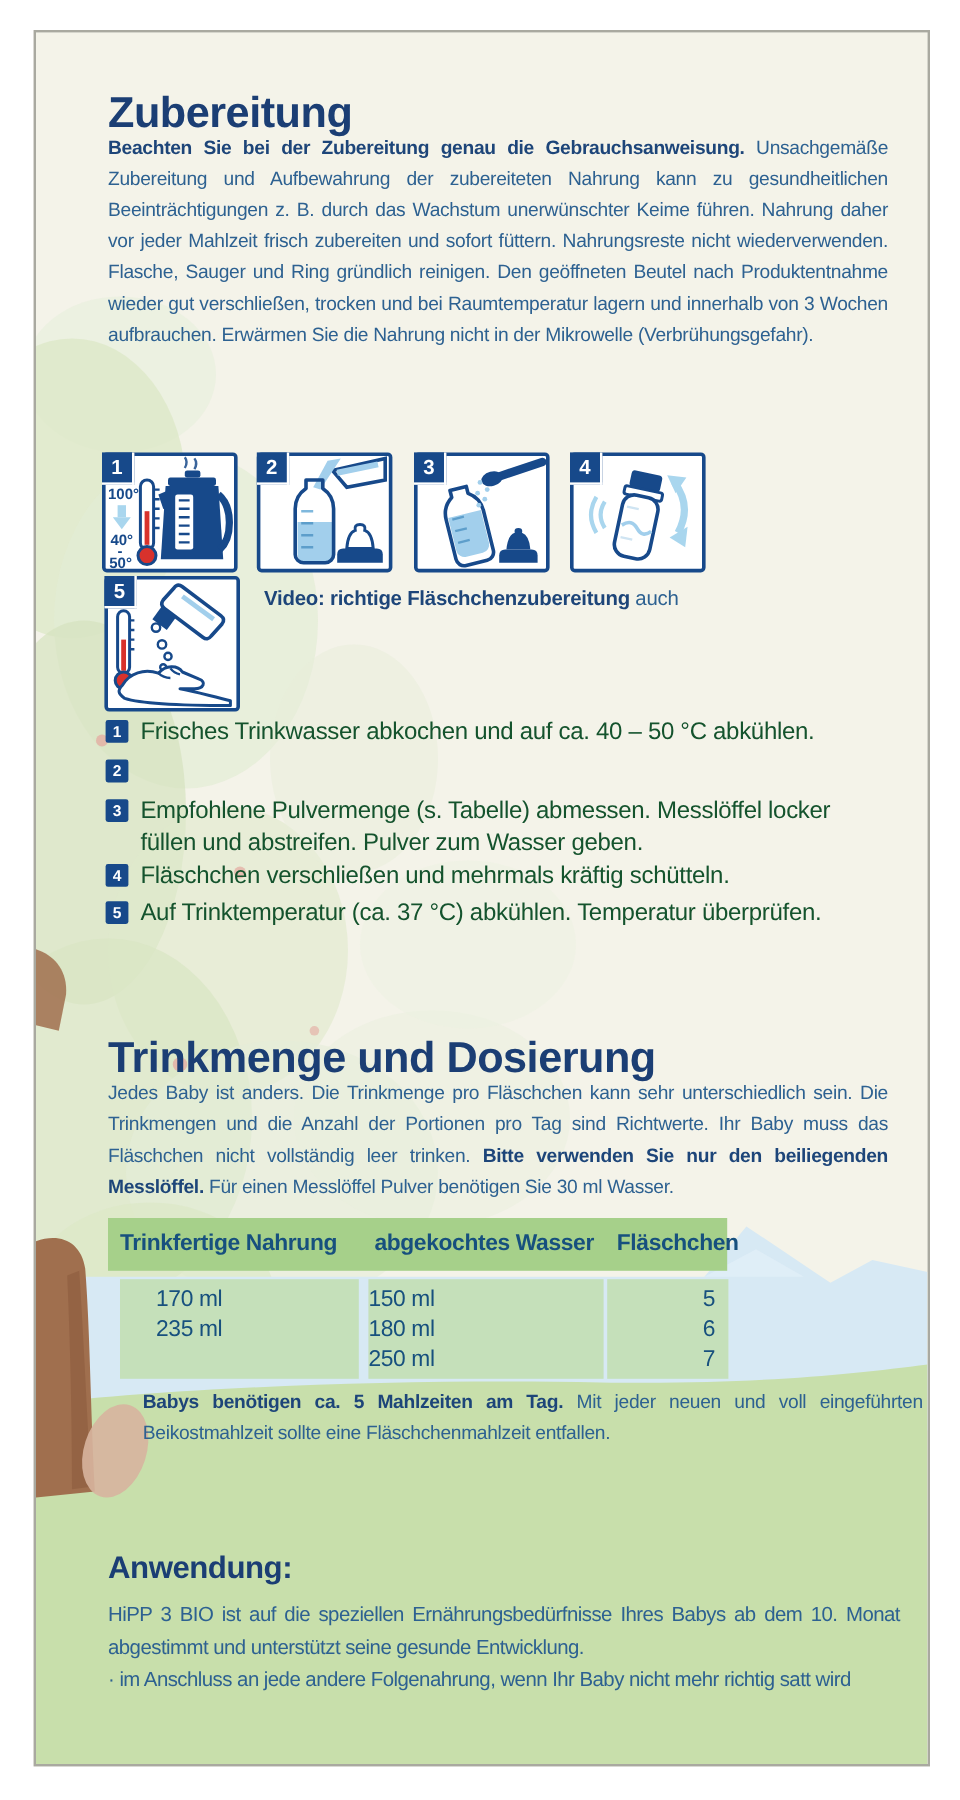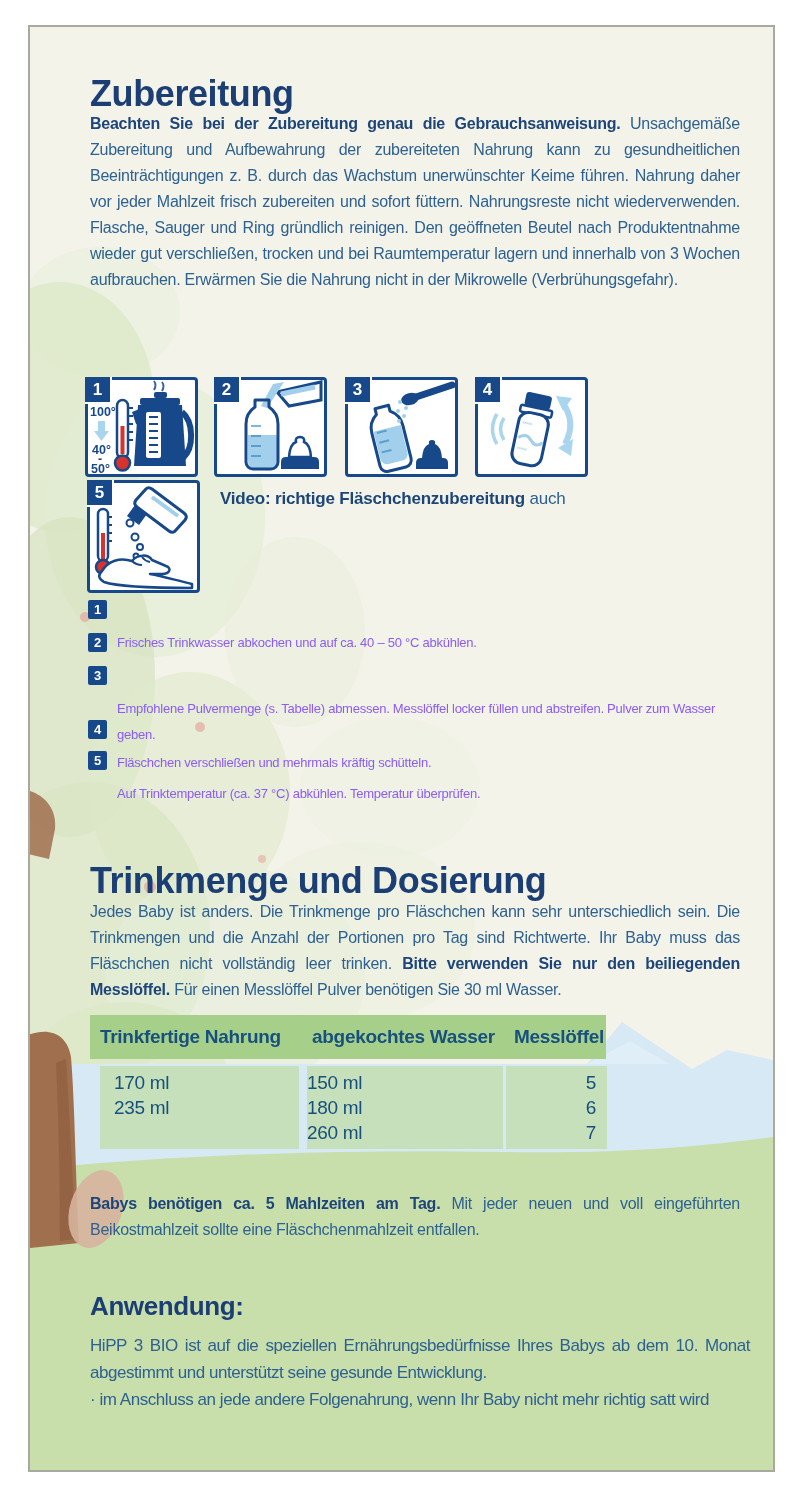--- a/index.html
+++ b/index.html
@@ -38,37 +38,37 @@
     position:absolute;left:190px;top:458px;width:430px;
     font-size:17px;line-height:27px;letter-spacing:-0.2px;color:#2d6191;
   }
   .step{
     position:absolute;left:58px;width:648px;display:flex;gap:10px;align-items:flex-start;
   }
   .step-badge{
     flex:none;width:19px;height:19px;margin-top:3px;background:#17498a;border-radius:2px;
     color:#fff;font-size:13px;font-weight:bold;display:flex;align-items:center;justify-content:center;
   }
-  .step-text{font-size:13px;line-height:26px;letter-spacing:-0.25px;color:#8b5cf6;margin-top:33px;}
+  .step-text{font-size:20px;line-height:26px;letter-spacing:-0.25px;color:#14532d;}
   
   .tbl-header{
     position:absolute;left:60px;top:988px;width:516px;height:44px;background:#a6d08a;
   }
   .tbl-header span{
     position:absolute;top:0;height:58px;line-height:44px;
     font-size:19px;font-weight:bold;color:#17507e;letter-spacing:-0.3px;white-space:nowrap;
   }
   .tbl-body{position:absolute;left:70px;top:1039px;width:507px;height:83px;}
   .tbl-col{
     position:absolute;top:0;height:83px;background:#c5e0ba;box-sizing:border-box;padding-top:4px;
   }
   .tbl-col div{
     font-size:19px;line-height:25px;color:#17507e;letter-spacing:-0.3px;white-space:nowrap;
   }
-  .col-left div{text-align:left;padding-left:14px;}
+  .col-left div{text-align:left;padding-left:30px;}
   .col-right div{text-align:left;padding-right:14px;}
   .col-spoon div{text-align:right;padding-right:11px;}
   .h2-anw{font-size:26px;text-align:right;}
   .anw{
     position:absolute;left:60px;top:1305px;width:660px;
     font-size:17px;line-height:27px;letter-spacing:-0.45px;color:#2d6191;
   }
   .anw .just{text-align:justify;}
 </style>
 </head>
@@ -265,40 +265,40 @@
     <div class="step-badge">5</div>
     <div class="step-text">Auf Trinktemperatur (ca. 37 °C) abkühlen. Temperatur überprüfen.</div>
   </div>
 
   <div class="h1" style="top:833px;">Trinkmenge und Dosierung</div>
   <div class="para" style="top:872px;"><span>Jedes Baby ist anders. Die Trinkmenge pro Fläschchen kann sehr unterschiedlich sein. Die Trinkmengen und die Anzahl der Portionen pro Tag sind Richtwerte. Ihr Baby muss das Fläschchen nicht vollständig leer trinken. </span><b>Bitte verwenden Sie nur den beiliegenden Messlöffel.</b><span> Für einen Messlöffel Pulver benötigen Sie 30 ml Wasser.</span></div>
 
   <div class="tbl-header">
     <span style="left:10px;">Trinkfertige Nahrung</span>
     <span style="left:222px;">abgekochtes Wasser</span>
-    <span style="left:424px;">Messlöffel</span>
+    <span style="left:424px;">Fläschchen</span>
   </div>
   <div class="tbl-body">
     <div class="tbl-col col-left" style="left:0;width:199px;">
       <div>170 ml</div>
       <div>235 ml</div>
     </div>
     <div class="tbl-col col-right" style="left:207px;width:196px;">
       <div>150 ml</div>
       <div>180 ml</div>
-      <div>260 ml</div>
+      <div>250 ml</div>
     </div>
     <div class="tbl-col col-spoon" style="left:406px;width:101px;">
       <div>5</div>
       <div>6</div>
       <div>7</div>
     </div>
   </div>
 
-  <div class="para" style="top:1164px;"><b>Babys benötigen ca. 5 Mahlzeiten am Tag.</b><span> Mit jeder neuen und voll eingeführten Beikostmahlzeit sollte eine Fläschchenmahlzeit entfallen.</span></div>
+  <div class="para" style="top:1129px;margin-left:29px;"><b>Babys benötigen ca. 5 Mahlzeiten am Tag.</b><span> Mit jeder neuen und voll eingeführten Beikostmahlzeit sollte eine Fläschchenmahlzeit entfallen.</span></div>
 
   <div class="h1 h2-anw" style="top:1264px;">Anwendung:</div>
   <div class="anw">
     <div class="just">HiPP 3 BIO ist auf die speziellen Ernährungsbedürfnisse Ihres Babys ab dem 10. Monat abgestimmt und unterstützt seine gesunde Entwicklung.</div>
     <div>· im Anschluss an jede andere Folgenahrung, wenn Ihr Baby nicht mehr richtig satt wird</div>
   </div>
 
 </div>
 
 </body></html>

